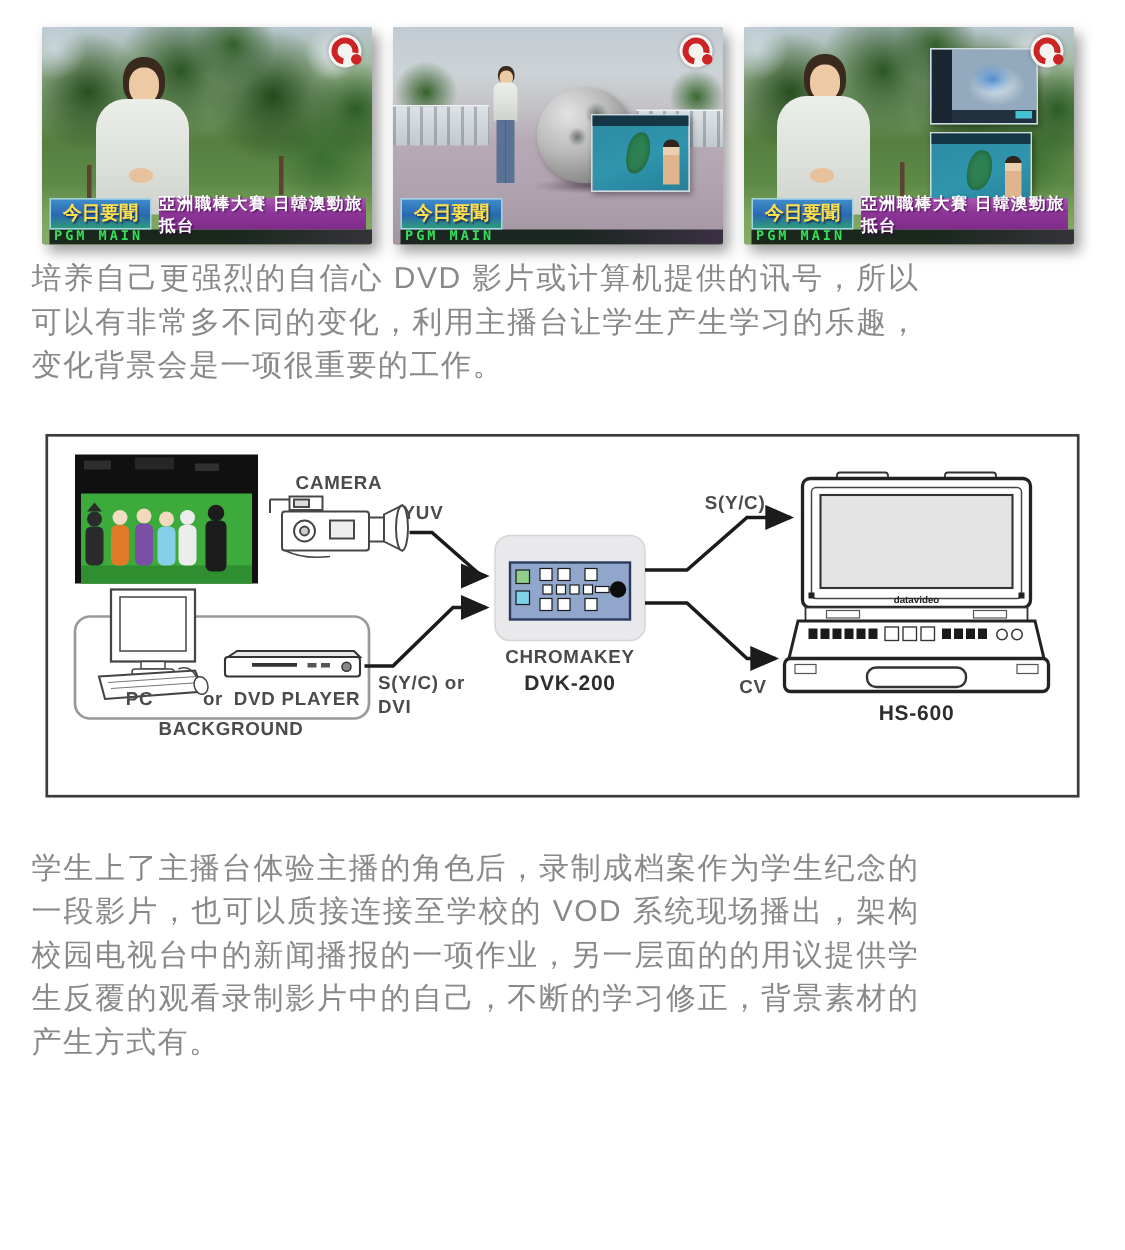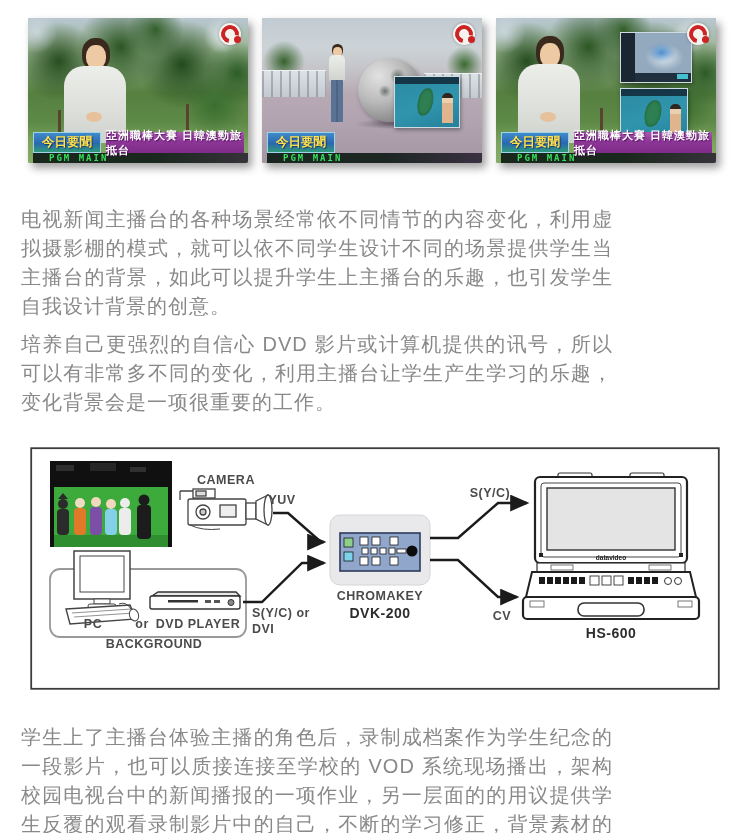--- a/index.html
+++ b/index.html
@@ -84,21 +84,21 @@
     font-size:12.5px;font-weight:bold;color:var(--ticker-label-text,#ffe04a);
     background:linear-gradient(180deg,#3f8ccb 0%,#2a68b0 55%,#2f9b7a 100%);
     border:1px solid #9fd4e8;text-shadow:1px 1px 1px rgba(20,40,80,.8);}
   .ticker-bar{flex:1;display:flex;align-items:center;justify-content:center;
     font-size:11px;font-weight:bold;color:#ffffff;letter-spacing:1px;
     background:linear-gradient(180deg,#a958b0 0%,var(--ticker-bar,#8d3697) 45%,#7e2b8a 100%);
     text-shadow:1px 1px 1px rgba(60,0,70,.7);}
   .status-strip{position:absolute;left:5px;right:0;bottom:0;height:10px;z-index:4;
     background:linear-gradient(90deg,rgba(16,28,22,.92) 0 55%,rgba(40,30,50,.85) 100%);
     font:bold 9px "DejaVu Sans Mono",monospace;color:var(--status-text,#35e05a);
-    letter-spacing:2px;line-height:10px;padding-left:16px;overflow:hidden;}
+    letter-spacing:2px;line-height:10px;padding-left:3px;overflow:hidden;}
 
   
   .para{color:var(--body-text,#898989);font-size:20px;line-height:29px;letter-spacing:1px;
     margin:0 21px;text-align:justify;}
   .para.p1{margin-top:42px;}
   .para.p2{margin-top:9px;}
   .para.p3{margin-top:33px;margin-bottom:26px;}
 
   
   .diagram-wrap{margin:30px 20px 0 30px;width:690px;height:243px;}
@@ -175,21 +175,20 @@
       </div>
       <div class="tv-logo"></div>
       <div class="ticker-row">
         <div class="ticker-label">今日要聞</div>
         <div class="ticker-bar">亞洲職棒大賽 日韓澳勁旅抵台</div>
       </div>
       <div class="status-strip">PGM MAIN</div>
     </div>
   </div>
 
-  <p class="para p1">电视新闻主播台的各种场景经常依不同情节的内容变化，利用虚拟摄影棚的模式，就可以依不同学生设计不同的场景提供学生当主播台的背景，如此可以提升学生上主播台的乐趣，也引发学生自我设计背景的创意。</p>
   <p class="para p2">培养自己更强烈的自信心 DVD 影片或计算机提供的讯号，所以可以有非常多不同的变化，利用主播台让学生产生学习的乐趣，变化背景会是一项很重要的工作。</p>
 
   <div class="diagram-wrap">
     <svg width="690" height="243" viewBox="0 0 690 243" xmlns="http://www.w3.org/2000/svg">
       <defs>
         <marker id="arr" markerWidth="9" markerHeight="9" refX="7" refY="3.5" orient="auto">
           <path d="M0,0 L8,3.5 L0,7 Z" fill="#1b1b1b"></path>
         </marker>
       </defs>
 

